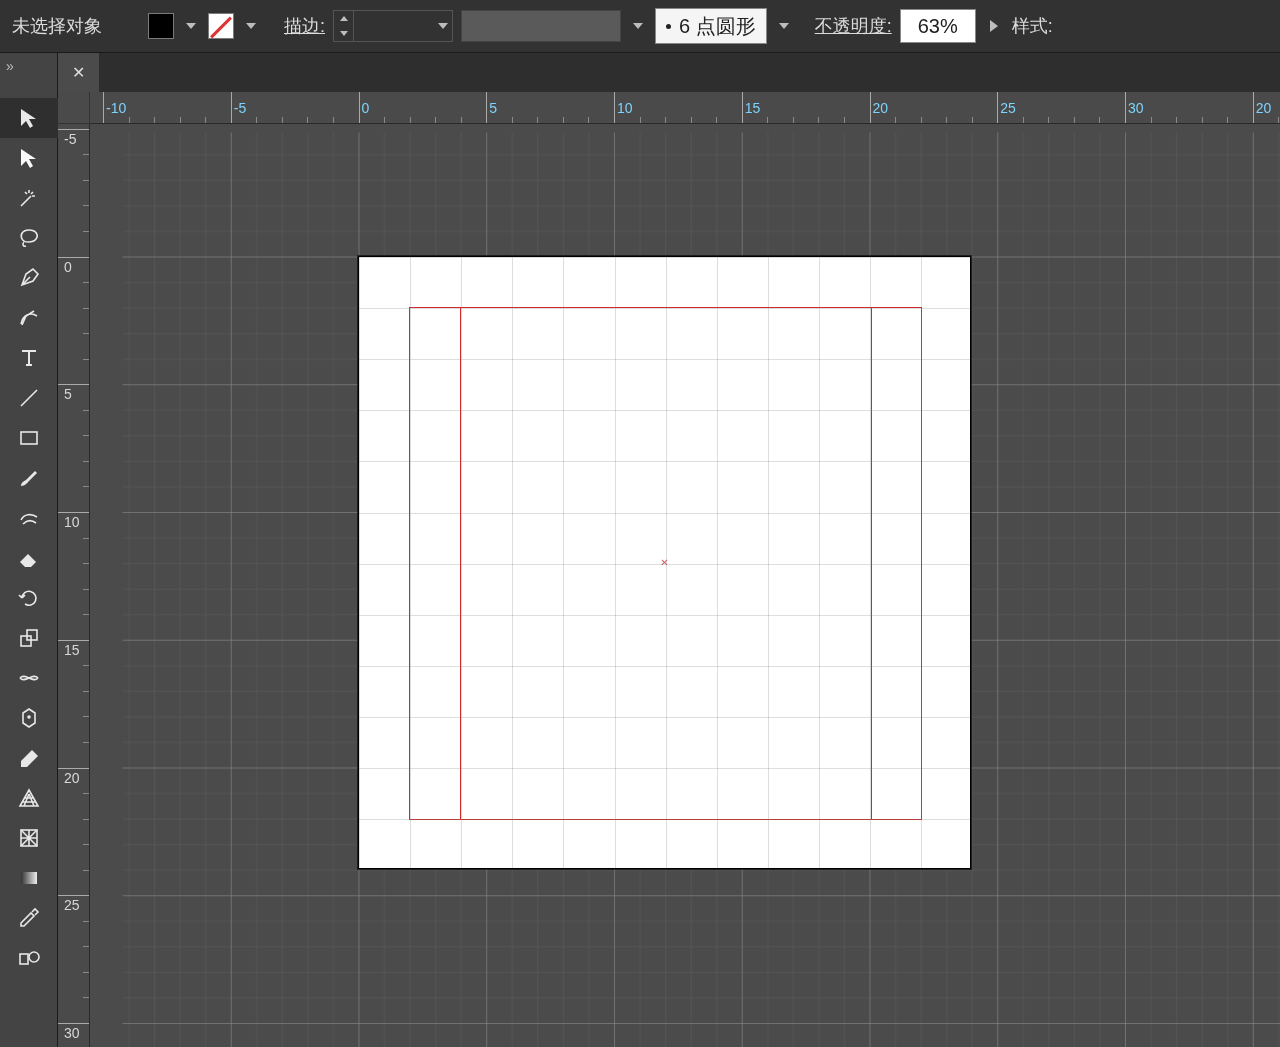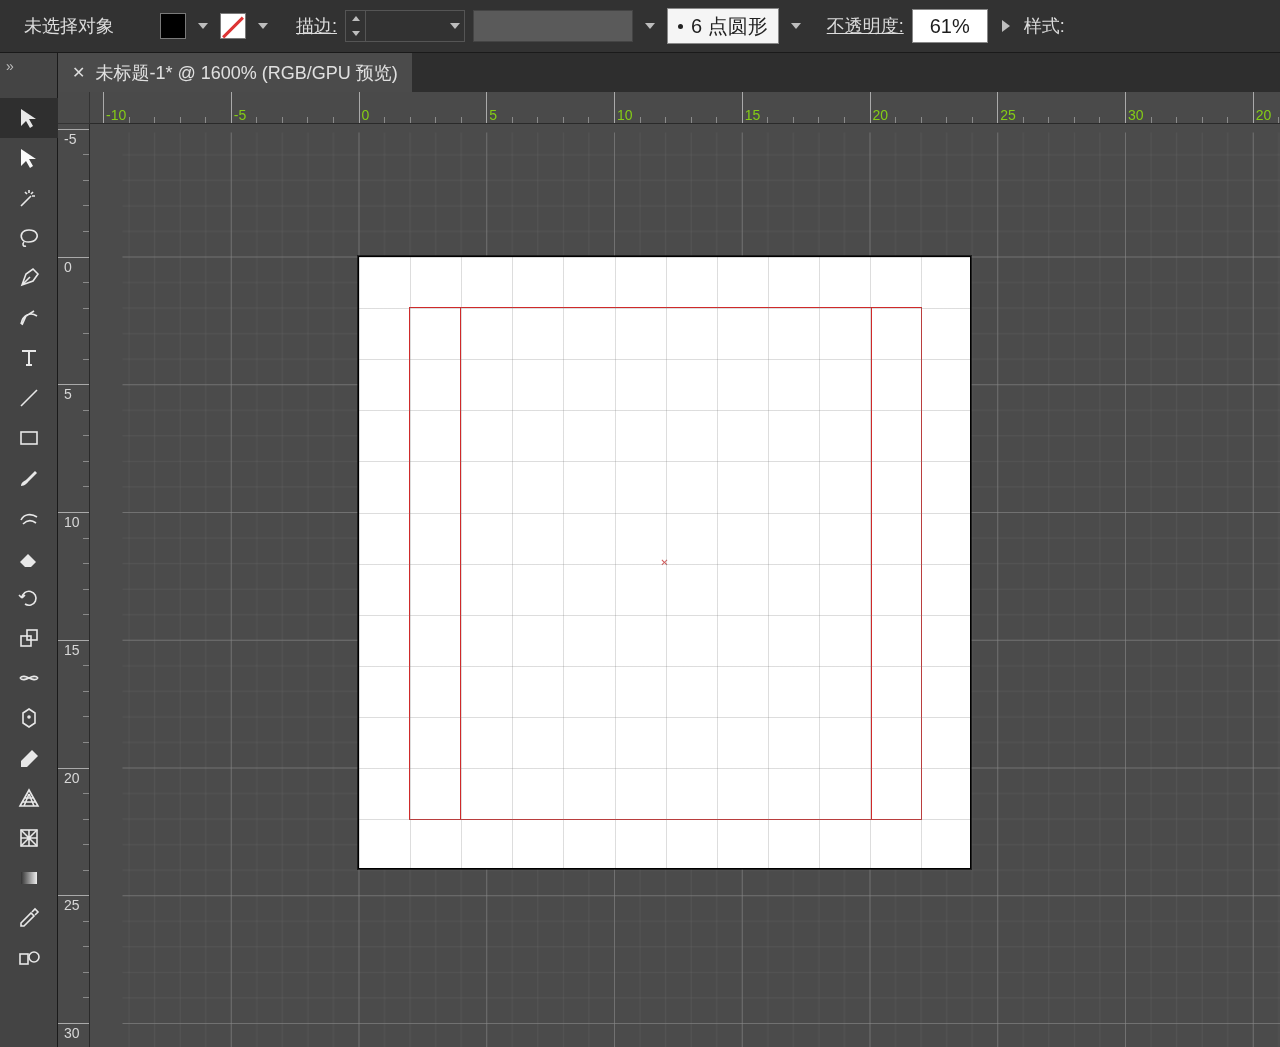--- a/index.html
+++ b/index.html
@@ -10,21 +10,21 @@
   color: #e0e0e0;
   overflow: hidden;
   position: relative;
 }
 
 
 .options-bar {
   display: flex; align-items: center;
   height: 52px;
   background: #323232;
-  padding: 0 24px;
+  padding: 0 12px;
   gap: 8px;
   font-size: 18px;
 }
 .options-bar .label { color: #dcdcdc; }
 .swatch {
   width: 26px; height: 26px;
   border: 1px solid #7a7a7a;
   display: inline-block;
 }
 .swatch.black { background: #000; }
@@ -180,22 +180,22 @@
 }
 .ruler-h .tick-major {
   position: absolute; top: 0; bottom: 0;
   width: 1px; background: #aaa;
 }
 .ruler-h .tick-minor {
   position: absolute; bottom: 0; height: 6px;
   width: 1px; background: #8a8a8a;
 }
 .ruler-h .num {
-  position: absolute; top: 15px;
-  font-size: 14px; color: #84cc16;
+  position: absolute; top: 8px;
+  font-size: 14px; color: #7dd3fc;
 }
 .ruler-v {
   position: absolute; top: 32px; bottom: 0; left: 0;
   width: 32px;
   background: #4a4a4a;
   border-right: 1px solid #2a2a2a;
 }
 .ruler-v .tick-major {
   position: absolute; left: 0; right: 0;
   height: 1px; background: #aaa;
@@ -285,33 +285,32 @@
   <div class="brush-select">
     <span class="dot"></span>
     <span>6 点圆形</span>
   </div>
   <span class="dropdown-caret">
       <span class="caret-down"></span>
     </span>
   <span style="width:6px"></span>
   <span class="label underline">不透明度:</span>
   <div class="opacity-field">
-      <span>61%</span>
+      <span>63%</span>
     </div>
   <span class="arrow-right"></span>
   <span class="label">样式:</span>
 </div>
 
 <div class="tab-row">
   <div class="panel-toggle">
     <span class="dbl-chev-right"></span>
   </div>
   <div class="tab">
     <span class="close">✕</span>
-    <span>未标题-1* @ 1600% (RGB/GPU 预览)</span>
   </div>
 </div>
 
 <div class="lower">
   <div class="tools">
     <div class="tool selected">
         <svg viewBox="0 0 24 24">
           <path d="M4 3 L4 20 L9 15 L13 22 L16 20 L12 13 L19 13 Z" fill="#e8e8e8" stroke="none"></path>
         </svg>
       </div>

